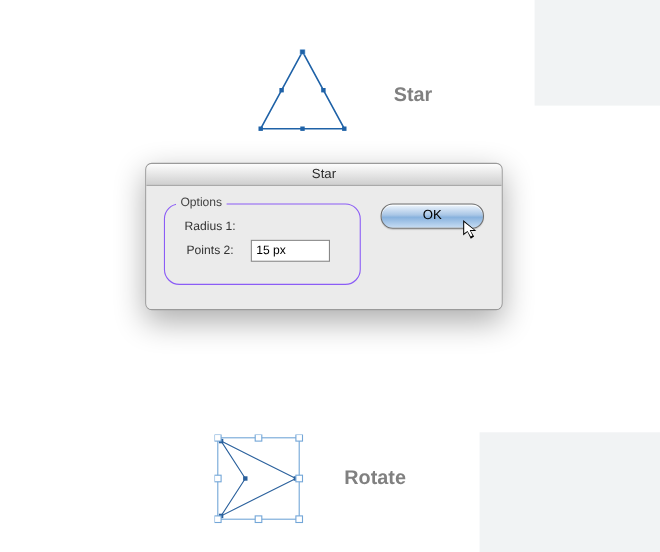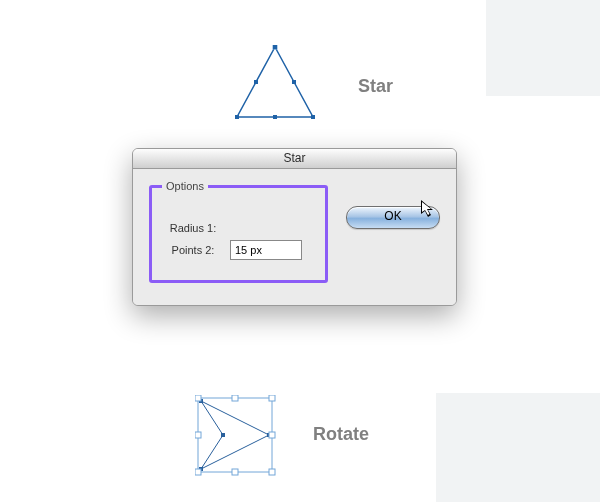--- a/index.html
+++ b/index.html
@@ -63,23 +63,23 @@
     background: linear-gradient(#fdfdfd, #cfcfcf);
   }
   .dialog-body {
     display: flex;
     padding: 16px 16px 22px 16px;
     background: #ebebeb;
   }
   .fieldset {
     position: relative;
     width: 178px;
-    border: 3px solid #8b5cf6;
-    border-radius: 3px;
-    padding: 28px 10px 14px 10px;
+    border: 1px solid #8b5cf6;
+    border-radius: 14px;
+    padding: 8px 10px 14px 10px;
   }
   .fieldset .legend {
     position: absolute;
     top: -8px;
     left: 10px;
     padding: 0 4px;
     background: #ebebeb;
     font-size: 11px;
     color: #444;
   }
@@ -136,21 +136,20 @@
   .aqua-btn {
     width: 92px;
     height: 21px;
     border-radius: 11px;
     border: 1px solid #6f6f6f;
     font-size: 12px;
     text-align: center;
     line-height: 19px;
     cursor: default;
     box-shadow: inset 0 1px 0 rgba(255,255,255,0.8), 0 1px 1px rgba(0,0,0,0.15);
-    margin-top: 21px;
   }
   .btn-default {
     background: linear-gradient(#eff6fd, #a9c6e6 45%, #88b2de 55%, #c6dcf3);
     color: #000;
   }
   .btn-normal {
     background: linear-gradient(#fefefe, #e4e4e4 45%, #d7d7d7 55%, #f2f2f2);
     color: #000;
   }
   .cursor {

